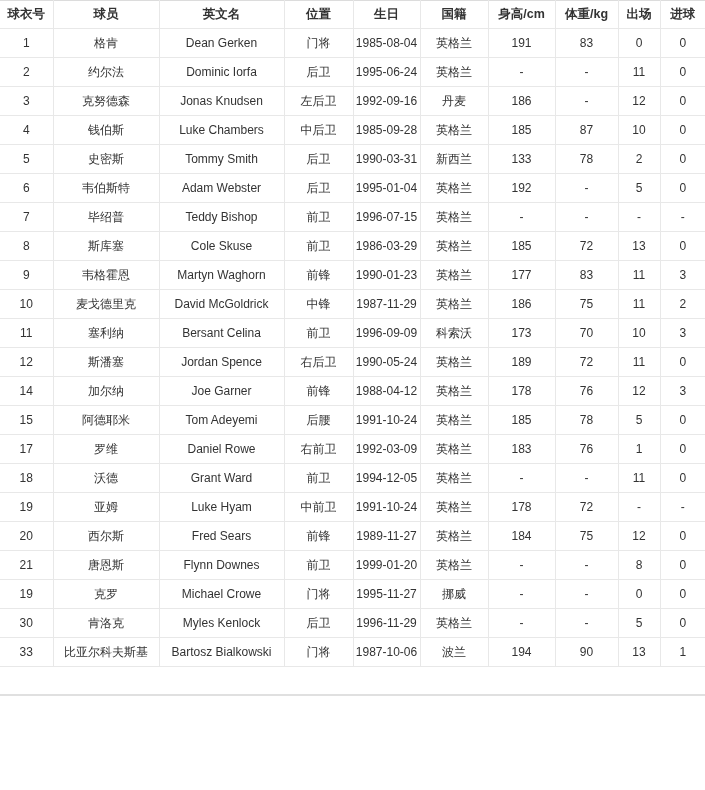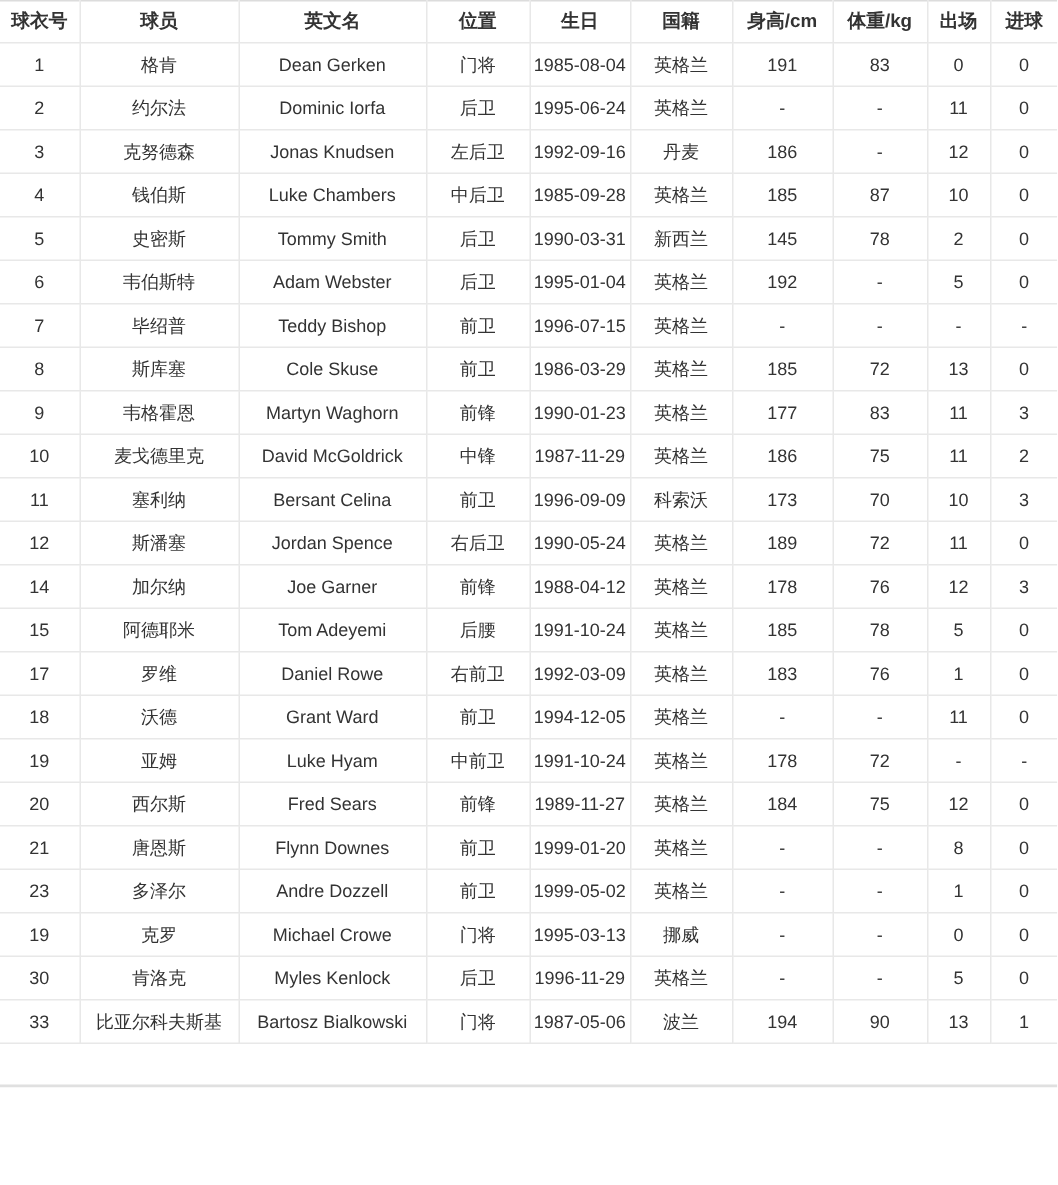--- a/index.html
+++ b/index.html
@@ -137,21 +137,21 @@
           <td>10</td>
           <td>0</td>
         </tr>
         <tr>
           <td>5</td>
           <td>史密斯</td>
           <td>Tommy Smith</td>
           <td>后卫</td>
           <td>1990-03-31</td>
           <td>新西兰</td>
-          <td>145</td>
+          <td>133</td>
           <td>78</td>
           <td>2</td>
           <td>0</td>
         </tr>
         <tr>
           <td>6</td>
           <td>韦伯斯特</td>
           <td>Adam Webster</td>
           <td>后卫</td>
           <td>1995-01-04</td>
@@ -311,37 +311,25 @@
           <td>Flynn Downes</td>
           <td>前卫</td>
           <td>1999-01-20</td>
           <td>英格兰</td>
           <td>-</td>
           <td>-</td>
           <td>8</td>
           <td>0</td>
         </tr>
         <tr>
-          <td>23</td>
-          <td>多泽尔</td>
-          <td>Andre Dozzell</td>
-          <td>前卫</td>
-          <td>1999-05-02</td>
-          <td>英格兰</td>
-          <td>-</td>
-          <td>-</td>
-          <td>1</td>
-          <td>0</td>
-        </tr>
-        <tr>
           <td>19</td>
           <td>克罗</td>
           <td>Michael Crowe</td>
           <td>门将</td>
-          <td>1995-03-13</td>
+          <td>1995-11-27</td>
           <td>挪威</td>
           <td>-</td>
           <td>-</td>
           <td>0</td>
           <td>0</td>
         </tr>
         <tr>
           <td>30</td>
           <td>肯洛克</td>
           <td>Myles Kenlock</td>
@@ -351,21 +339,21 @@
           <td>-</td>
           <td>-</td>
           <td>5</td>
           <td>0</td>
         </tr>
         <tr>
           <td>33</td>
           <td>比亚尔科夫斯基</td>
           <td>Bartosz Bialkowski</td>
           <td>门将</td>
-          <td>1987-05-06</td>
+          <td>1987-10-06</td>
           <td>波兰</td>
           <td>194</td>
           <td>90</td>
           <td>13</td>
           <td>1</td>
         </tr>
       </tbody>
   </table>
   <div class="bottom-gap"></div>
   <div class="page-bottom-divider"></div>

